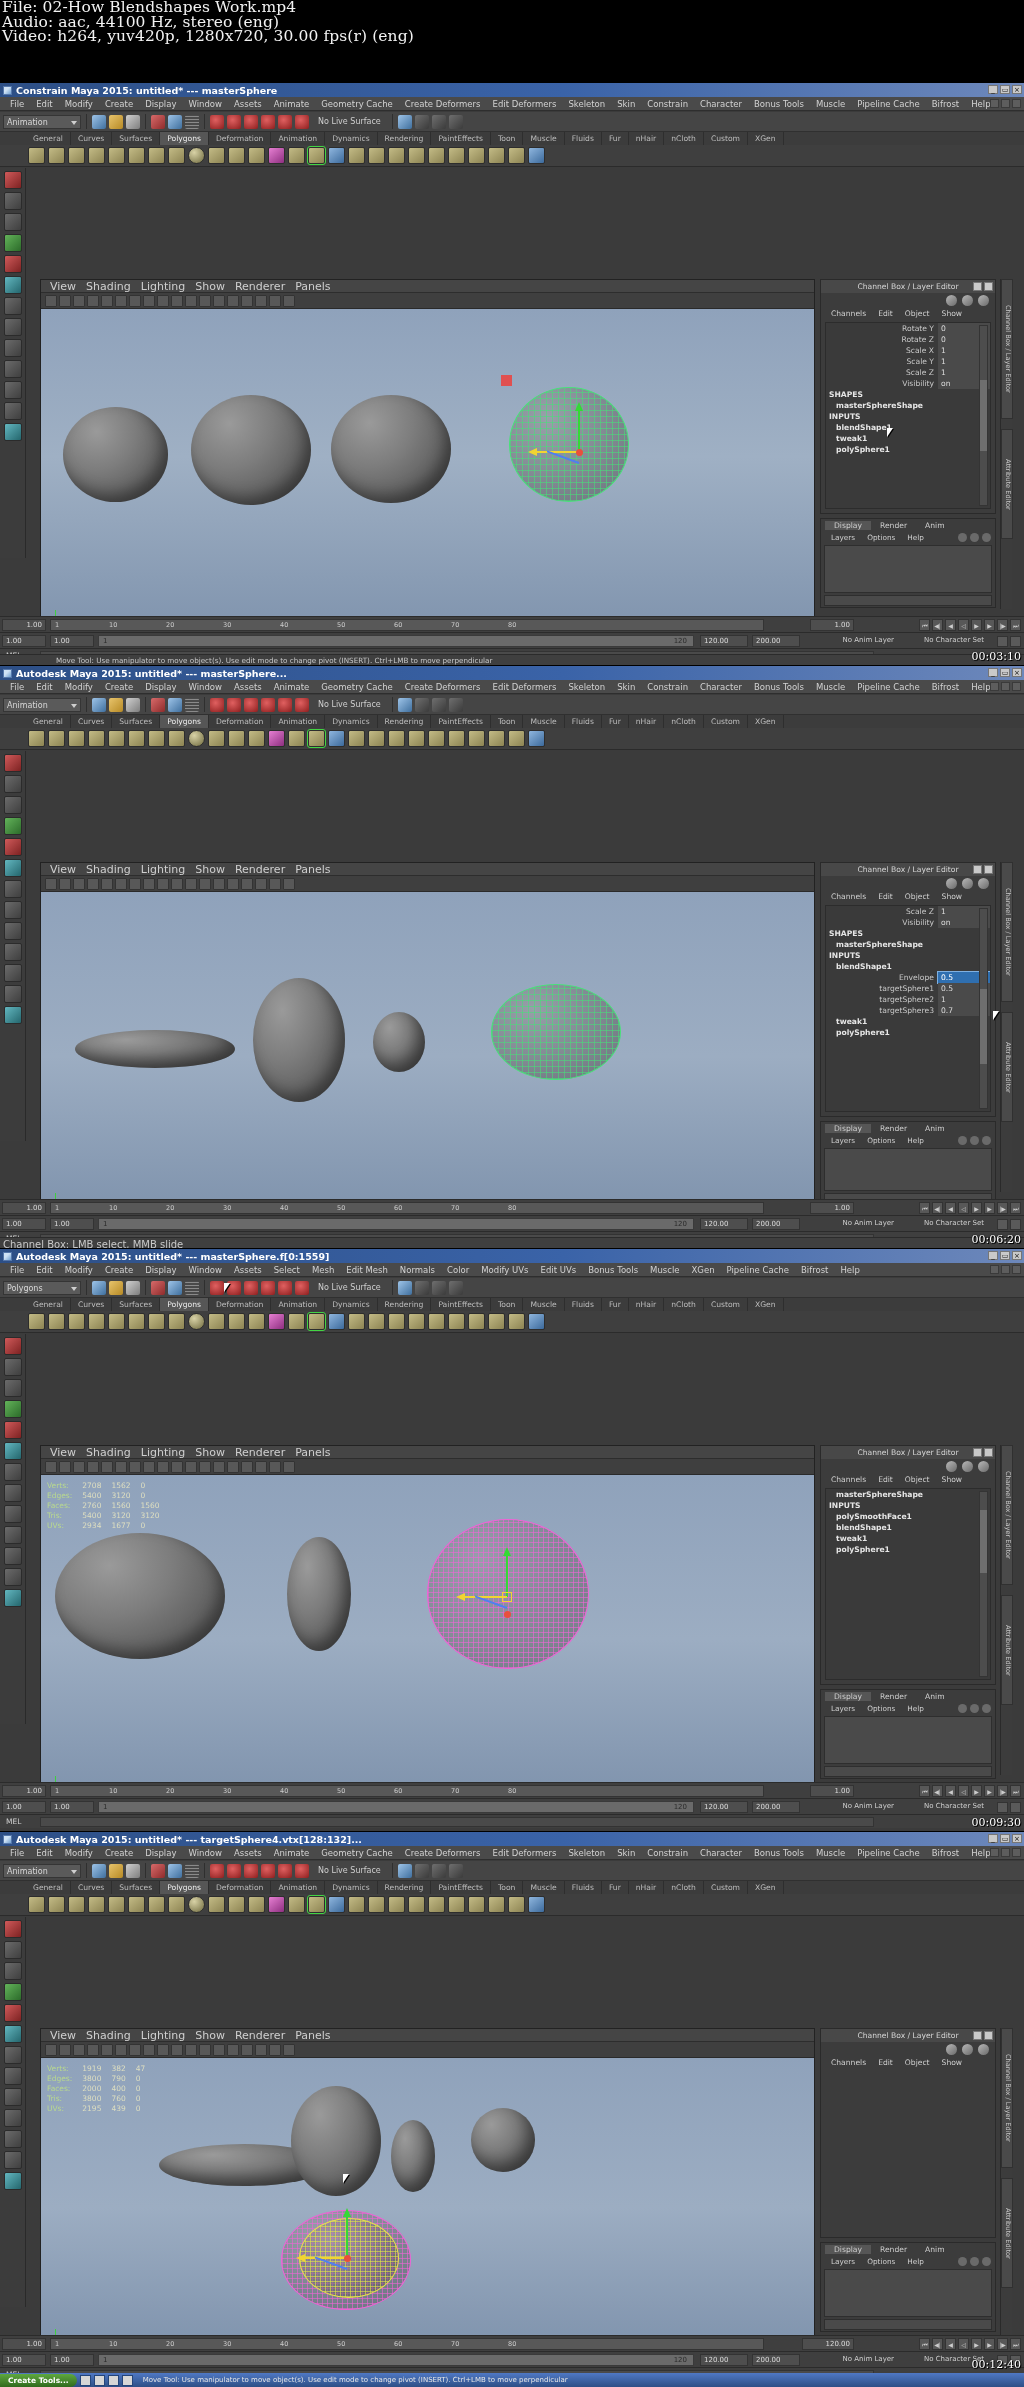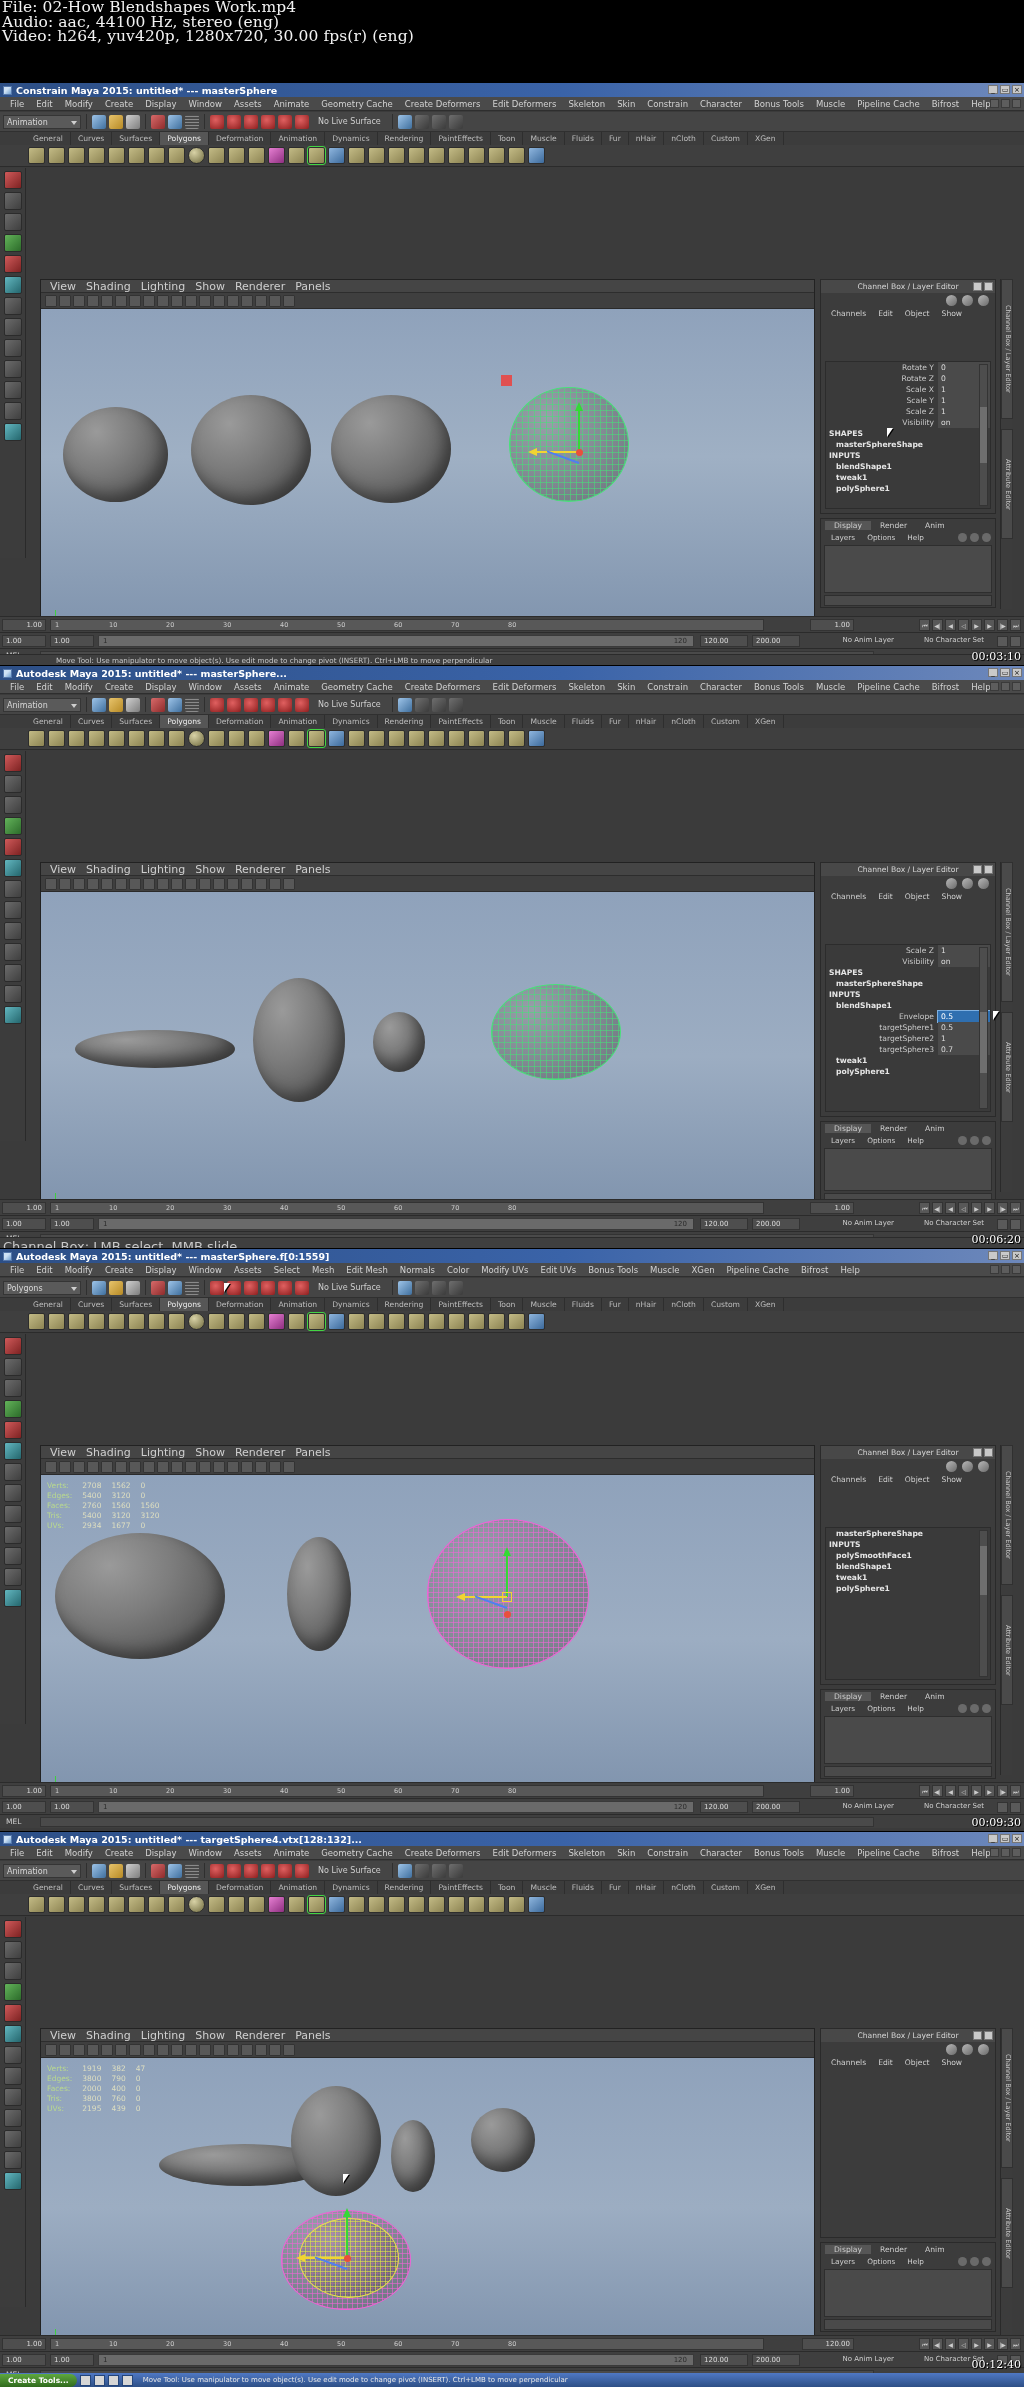--- a/index.html
+++ b/index.html
@@ -203,21 +203,21 @@
     height:13px; background:#484848; color:#d6d6d6; font-size:7.6px;
     display:flex; align-items:center; justify-content:center; position:relative;
   }
   .cbox .cbtitle .wb { position:absolute; right:2px; top:2px; display:flex; gap:2px; }
   .cbox .cbtitle .wb span { width:9px;height:9px;background:#c9c9c9;border:1px solid #777; }
   .cbox .cbicons { height:14px; display:flex; justify-content:flex-end; align-items:center; gap:5px; padding-right:6px; }
   .cbox .cbicons i { display:block; width:11px;height:11px;border-radius:50%;
      background:linear-gradient(140deg,#b9b9b9,#6a6a6a); }
   .cbox .cbmenu { height:13px; display:flex; align-items:center; gap:0; padding-left:4px; }
   .cbox .cbmenu span { color:#cfcfcf; font-size:7.6px; padding:0 6px; }
-  .cbox .cbbody { position:absolute; left:4px; right:4px; background:#3a3a3a; border:1px solid #2c2c2c; overflow:hidden;margin-top:39px; }
+  .cbox .cbbody { position:absolute; left:4px; right:4px; background:#3a3a3a; border:1px solid #2c2c2c; overflow:hidden; }
   .attrrow { display:flex; height:11px; align-items:center; font-size:7.6px; }
   .attrrow .an { flex:1; text-align:right; color:#c9c9c9; padding-right:4px; }
   .attrrow .av { width:52px; color:#dcdcdc; background:#4a4a4a; height:11px; line-height:11px; padding-left:3px; }
   .attrrow.hdr { color:#e6e6e6; font-weight:bold; padding-left:3px; }
   .attrrow.node { color:#e6e6e6; font-weight:bold; padding-left:10px; }
   .attrrow .edit { width:52px; background:#2f6fb0; color:#fff; height:11px; line-height:11px; padding-left:3px; outline:1px solid #7fb0e0; }
   .cbscroll { position:absolute; right:2px; width:9px; background:#4d4d4d; border:1px solid #343434; }
   .cbscroll .th { position:absolute; left:0; right:0; background:#6e6e6e; }
 
   
@@ -256,21 +256,21 @@
   .rlabel { position:absolute; top:3px; color:#cfcfcf; font-size:7px; }
 
   
   .melrow { position:absolute; left:0; width:100%; height:14px; background:#3f3f3f; border-top:1px solid #2b2b2b; }
   .melrow .mlab { position:absolute; left:6px; top:2px; color:#cfcfcf; font-size:7.5px; }
   .melrow .mfield { position:absolute; left:40px; right:150px; top:2px; height:10px;
                     background:#4a4a4a; border:1px solid #333; }
   
   .helprow { position:absolute; left:0; width:100%; height:12px; background:#3f3f3f; border-top:1px solid #2b2b2b; }
   .helprow .htxt { position:absolute; left:56px; top:1px; color:#c9c9c9; font-size:7.2px; white-space:nowrap; }
-  .helprow .hlab { position:absolute; left:3px; top:1px; color:#c9c9c9; font-size:13px; }
+  .helprow .hlab { position:absolute; left:3px; top:1px; color:#c9c9c9; font-size:10px; }
 
   
   .taskbar { position:absolute; left:0; bottom:0; width:100%; height:14px;
              background:linear-gradient(to bottom,#4f78c4,#2d4f86); display:flex; align-items:center; }
   .taskbar .start {
     height:13px; background:linear-gradient(to bottom,#5fa83f,#2f6a1d);
     color:#fff; font-size:7.5px; font-weight:bold; padding:0 8px; line-height:13px;
     border-radius:0 7px 7px 0;
   }
   .taskbar .qicon { width:11px;height:11px;background:#d6d6d6;border:1px solid #25457a;margin-left:3px; }

